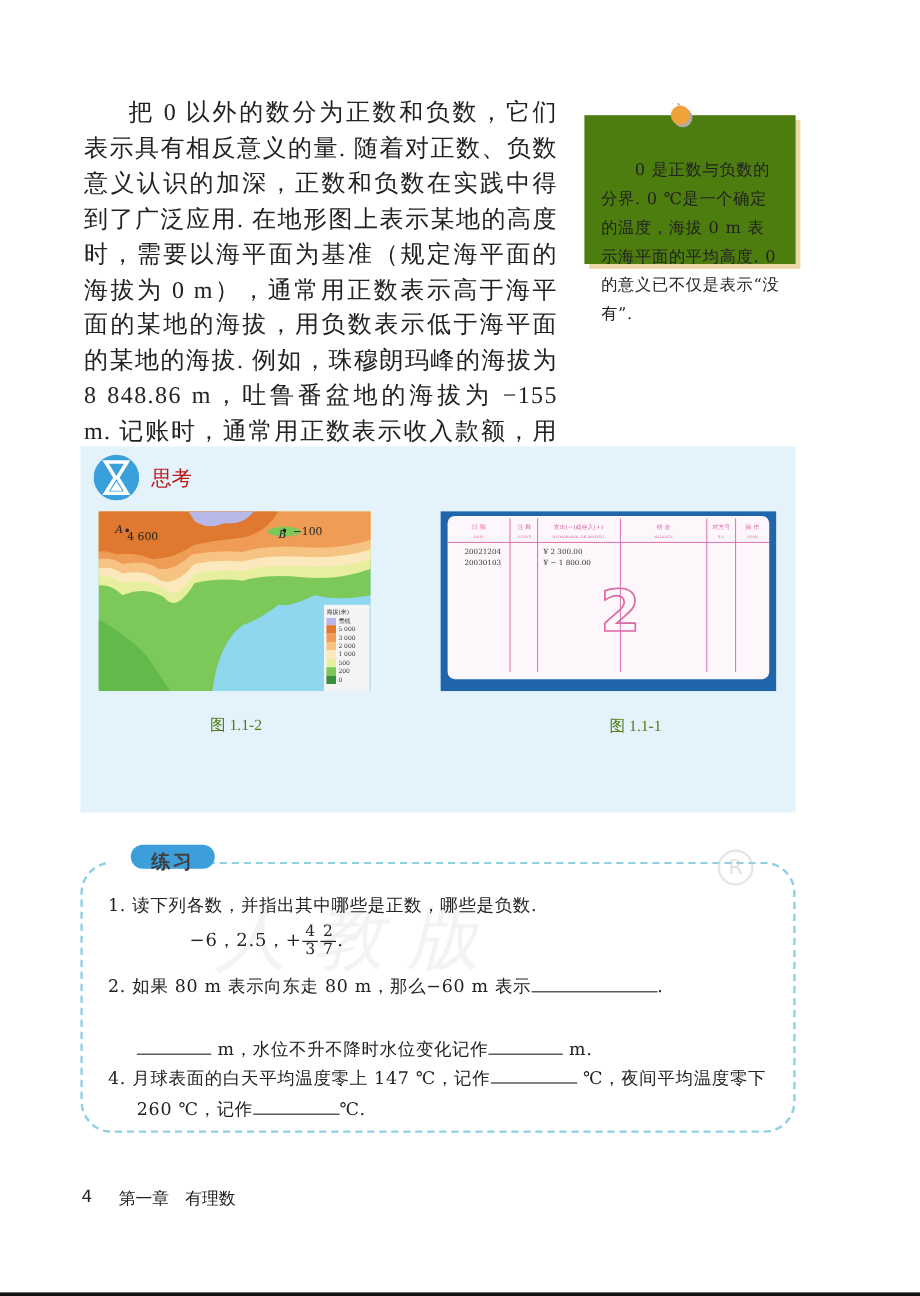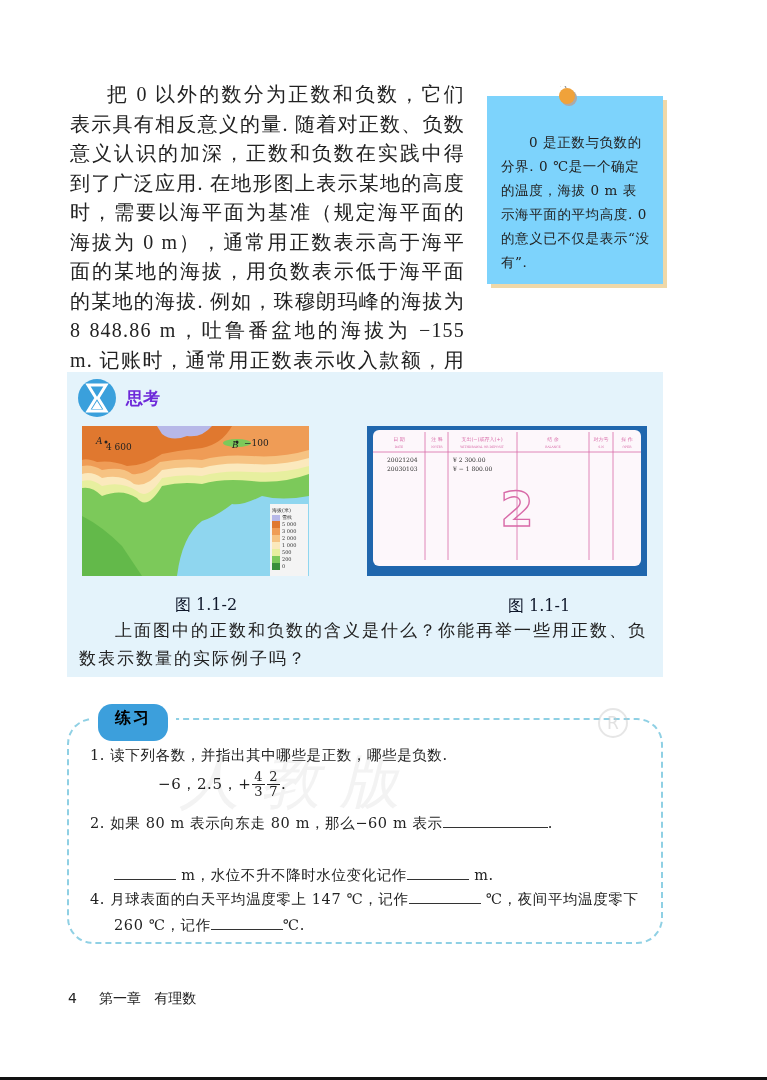--- a/index.html
+++ b/index.html
@@ -9,55 +9,55 @@
   }
   .main-text {
     position: absolute; left: 70px; top: 80px; width: 395px;
     font-size: 20px; line-height: 29.5px; letter-spacing: 1.2px; text-align: justify; font-family: Liberation Serif, serif;
   }
   .main-text p { margin: 0; }
   .indent { display: inline-block; width: 36px; }
 
   
   .note {
-    position: absolute; left: 487px; top: 96px; width: 176px; height: 188px;
-    background: #7dd3fc; box-shadow: 4px 4px 0 #efd8a8;
+    position: absolute; left: 487px; top: 96px; width: 176px; height: 124px;
+    background: #4d7c0f; box-shadow: 4px 4px 0 #efd8a8;
   }
   .note-pin { position: absolute; left: 70px; top: -10px; width: 22px; height: 22px; }
   .note-text {
     position: absolute; left: 14px; top: 34px; width: 150px;
     font-size: 13.5px; line-height: 24px; letter-spacing: 0.6px;
   }
 
   
   .think {
     position: absolute; left: 67px; top: 372px; width: 596px; height: 305px;
     background: #e4f3fb;
   }
   .think-head { position: absolute; left: 11px; top: 7px; display: flex; align-items: center; }
   .think-title {
     margin-left: 10px; font-family: "DejaVu Sans", "Liberation Sans", sans-serif;
-    font-weight: bold; font-size: 17px; color: #6d28d9;
+    font-weight: normal; font-size: 17px; color: #b91c1c;
   }
   .map { position: absolute; left: 15px; top: 54px; width: 227px; height: 150px; overflow: hidden; }
   .bankbook { position: absolute; left: 300px; top: 54px; width: 280px; height: 150px; }
-  .fig-cap { position: absolute; font-size: 16px; color: #0f172a; }
+  .fig-cap { position: absolute; font-size: 13px; color: #4d7c0f; font-family: Liberation Serif, serif; }
   .think-q {
     position: absolute; left: 12px; top: 244px; width: 575px;
     font-size: 17px; line-height: 28px; letter-spacing: 2px;
   }
 
   
   .practice {
     position: absolute; left: 67px; top: 718px; width: 596px; height: 226px;
     border: 2px dashed #8fd0e4; border-radius: 26px; box-sizing: border-box;
   }
   .practice-badge {
-    position: absolute; left: 98px; top: 704px; width: 70px; height: 37px;
-    background: #3c9fdc; border-radius: 14px; color: #000000;
+    position: absolute; left: 109px; top: 704px; width: 70px; height: 20px;
+    background: #3c9fdc; border-radius: 14px; color: #404040;
     font-family: "DejaVu Sans", "Liberation Sans", sans-serif; font-weight: bold;
     font-size: 16px; line-height: 28px; text-align: center; letter-spacing: 2px;
   }
   .badge-mask { position: absolute; left: 92px; top: 712px; width: 84px; height: 14px; background: #fff; }
   .watermark {
     position: absolute; left: 180px; top: 742px; width: 380px; height: 120px;
     font-size: 60px; color: rgba(200,200,200,0.22); font-family: "DejaVu Serif", serif;
     letter-spacing: 20px; pointer-events: none; font-style: italic;
   }
   .reg-mark {
@@ -181,23 +181,20 @@
         <text x="20" y="36">20021204</text>
         <text x="20" y="45">20030103</text>
         <text x="86" y="36">¥  2 300.00</text>
         <text x="86" y="45">¥ − 1 800.00</text>
       </g>
       <text x="150" y="100" font-size="48" font-family="DejaVu Sans, sans-serif" font-weight="bold" fill="none" stroke="#d86aa8" stroke-width="1.4" text-anchor="middle">2</text>
     </svg>
   </div>
   <div class="fig-cap" style="left:441px;top:224px">图 1.1-1</div>
 
-  <div class="think-q">
-    <span style="display:inline-block;width:36px"></span><span>上面图中的正数和负数的含义是什么？你能再举一些用正数、负数表示数量的实际例子吗？</span>
-  </div>
 </div>
 
 <div class="practice"></div>
 <div class="badge-mask"></div>
 <div class="practice-badge">练习</div>
 <div class="watermark">人教版</div>
 <div class="reg-mark">R</div>
 
 <div class="q" style="top:742px">
   <span>1. 读下列各数，并指出其中哪些是正数，哪些是负数.</span>

